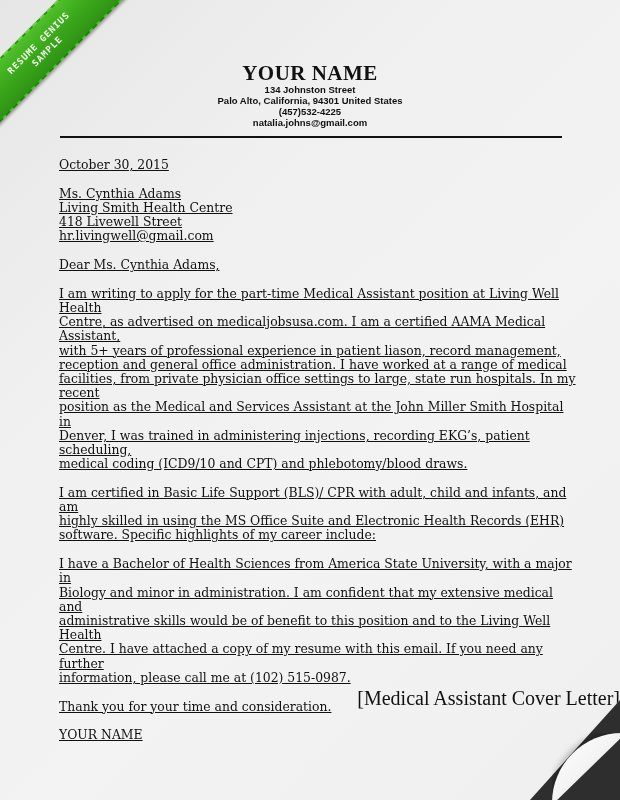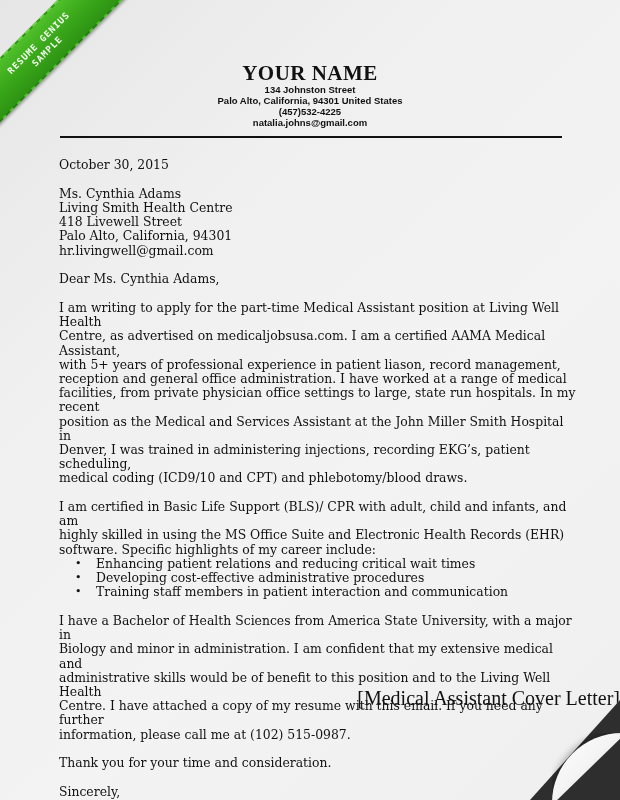--- a/index.html
+++ b/index.html
@@ -28,21 +28,21 @@
       display: flex; flex-direction: column; align-items: center; justify-content: center;
       color: #f4fff0;
       font-family: "DejaVu Sans Mono", "Liberation Mono", monospace;
       font-size: 9px; font-weight: bold; letter-spacing: 1px; line-height: 12px;
     }
     .header { position: absolute; left: 0; top: 62px; width: 620px; text-align: center; }
     .name { font-family: "Liberation Serif", "DejaVu Serif", serif; font-weight: bold; font-size: 21px; line-height: 22px; letter-spacing: 0.5px; }
     .contact-line { font-family: Liberation Sans, sans-serif; font-size: 9.5px; line-height: 11px; font-weight: bold; }
     .rule { position: absolute; left: 60px; top: 136px; width: 502px; height: 2px; background: #111; }
     .body { position: absolute; left: 59px; top: 158px; width: 520px; font-size: 12.4px; line-height: 14.2px; }
-    .body p { margin: 0; }
+    .body p { margin: 0; text-decoration: underline; }
     .gap { height: 14.5px; }
     ul.highlights { list-style: none; margin: 0; padding: 0; }
     ul.highlights li { padding-left: 37px; position: relative; }
     ul.highlights li::before { content: "•"; position: absolute; left: 16px; font-size: 11px; }
     .footer-title {
       position: absolute; left: 0; top: 686px; width: 620px; text-align: right; padding-left: 0;
       font-family: "Liberation Serif", "DejaVu Serif", serif; font-weight: normal; font-size: 20px; line-height: 24px;
       padding-left: 2px;
     }
     
@@ -82,21 +82,20 @@
   </div>
 
   <div class="rule"></div>
 
   <div class="body">
     <p>October 30, 2015</p>
     <div class="gap"></div>
     <p>Ms. Cynthia Adams</p>
     <p>Living Smith Health Centre</p>
     <p>418 Livewell Street</p>
-    <p>Palo Alto, California, 94301</p>
     <p>hr.livingwell@gmail.com</p>
     <div class="gap"></div>
     <p>Dear Ms. Cynthia Adams,</p>
     <div class="gap"></div>
 
     <div>
       <p>I am writing to apply for the part-time Medical Assistant position at Living Well Health</p>
       <p>Centre, as advertised on medicaljobsusa.com. I am a certified AAMA Medical Assistant,</p>
       <p>with 5+ years of professional experience in patient liason, record management,</p>
       <p>reception and general office administration. I have worked at a range of medical</p>
@@ -104,39 +103,33 @@
       <p>position as the Medical and Services Assistant at the John Miller Smith Hospital in</p>
       <p>Denver, I was trained in administering injections, recording EKG’s, patient scheduling,</p>
       <p>medical coding (ICD9/10 and CPT) and phlebotomy/blood draws.</p>
     </div>
     <div class="gap"></div>
 
     <div>
       <p>I am certified in Basic Life Support (BLS)/ CPR with adult, child and infants, and am</p>
       <p>highly skilled in using the MS Office Suite and Electronic Health Records (EHR)</p>
       <p>software. Specific highlights of my career include:</p>
-      <ul class="highlights">
-        <li>Enhancing patient relations and reducing critical wait times</li>
-        <li>Developing cost-effective administrative procedures</li>
-        <li>Training staff members in patient interaction and communication</li>
-      </ul>
     </div>
     <div class="gap"></div>
 
     <div>
       <p>I have a Bachelor of Health Sciences from America State University, with a major in</p>
       <p>Biology and minor in administration. I am confident that my extensive medical and</p>
       <p>administrative skills would be of benefit to this position and to the Living Well Health</p>
       <p>Centre. I have attached a copy of my resume with this email. If you need any further</p>
       <p>information, please call me at (102) 515-0987.</p>
     </div>
     <div class="gap"></div>
 
     <p>Thank you for your time and consideration.</p>
     <div class="gap"></div>
-    <p>Sincerely,</p>
     <p>YOUR NAME</p>
   </div>
 
   <div class="footer-title">[Medical Assistant Cover Letter]</div>
 </div>
 
 <div class="curl"></div>
 
 </body></html>

